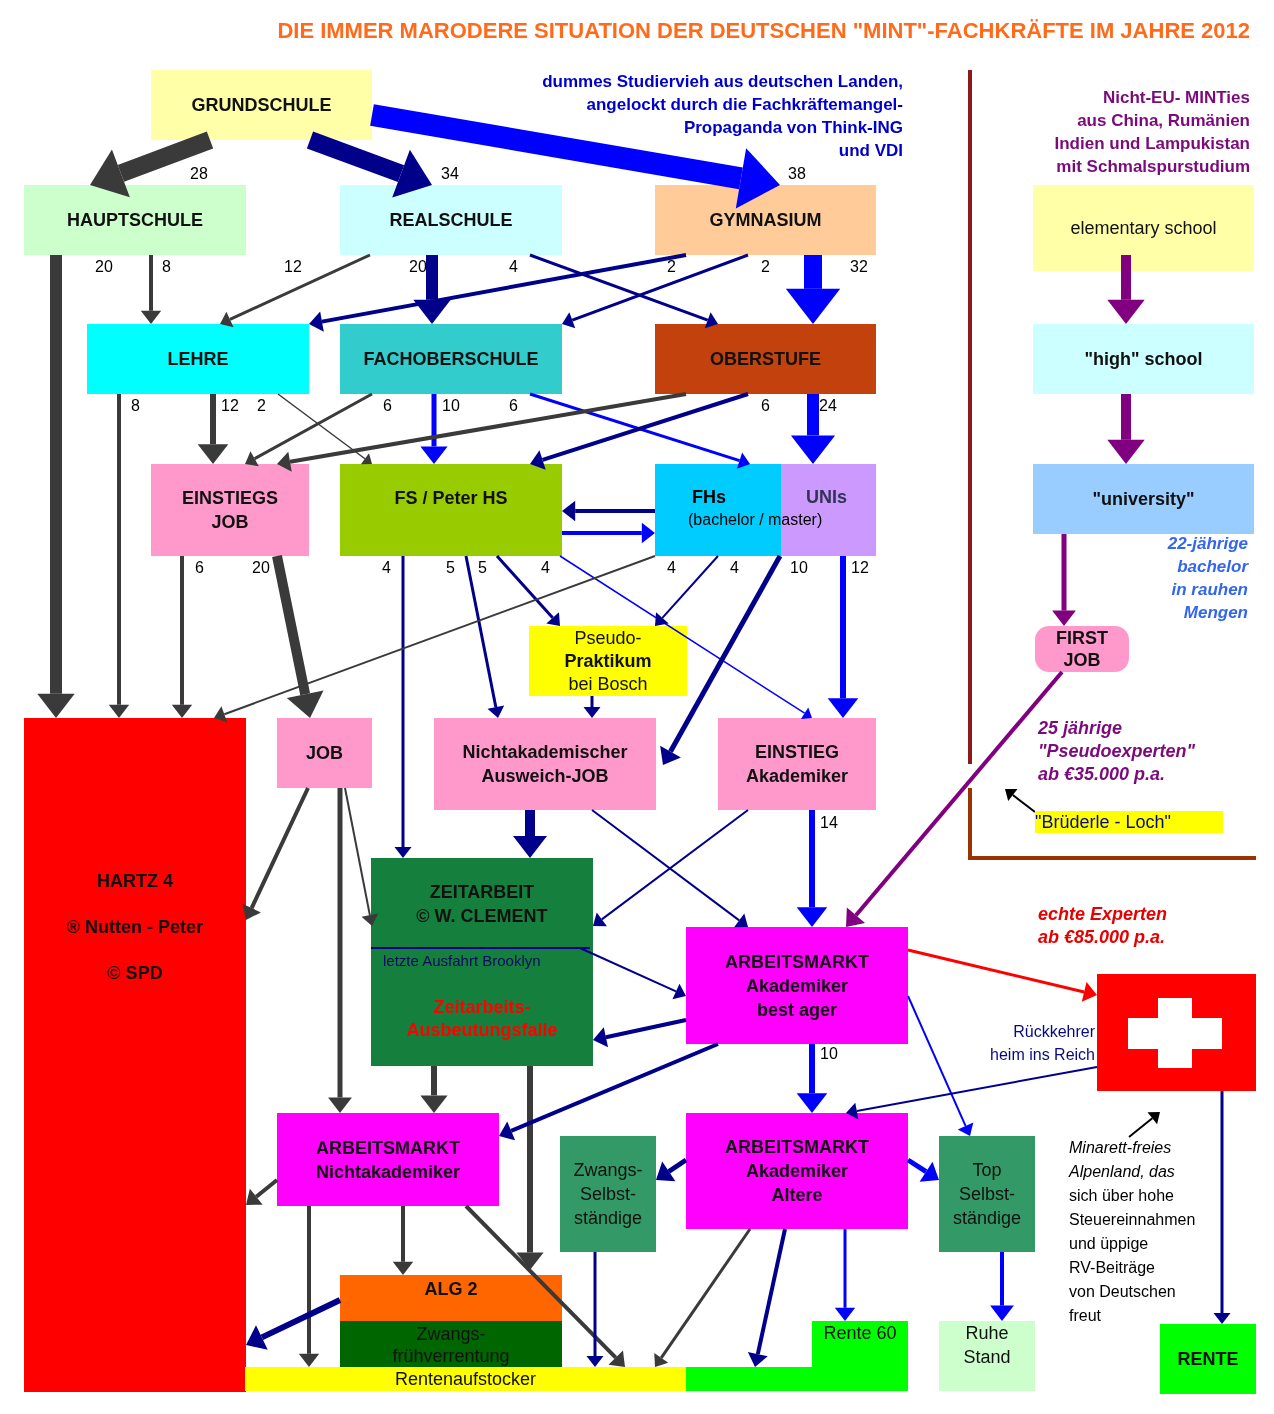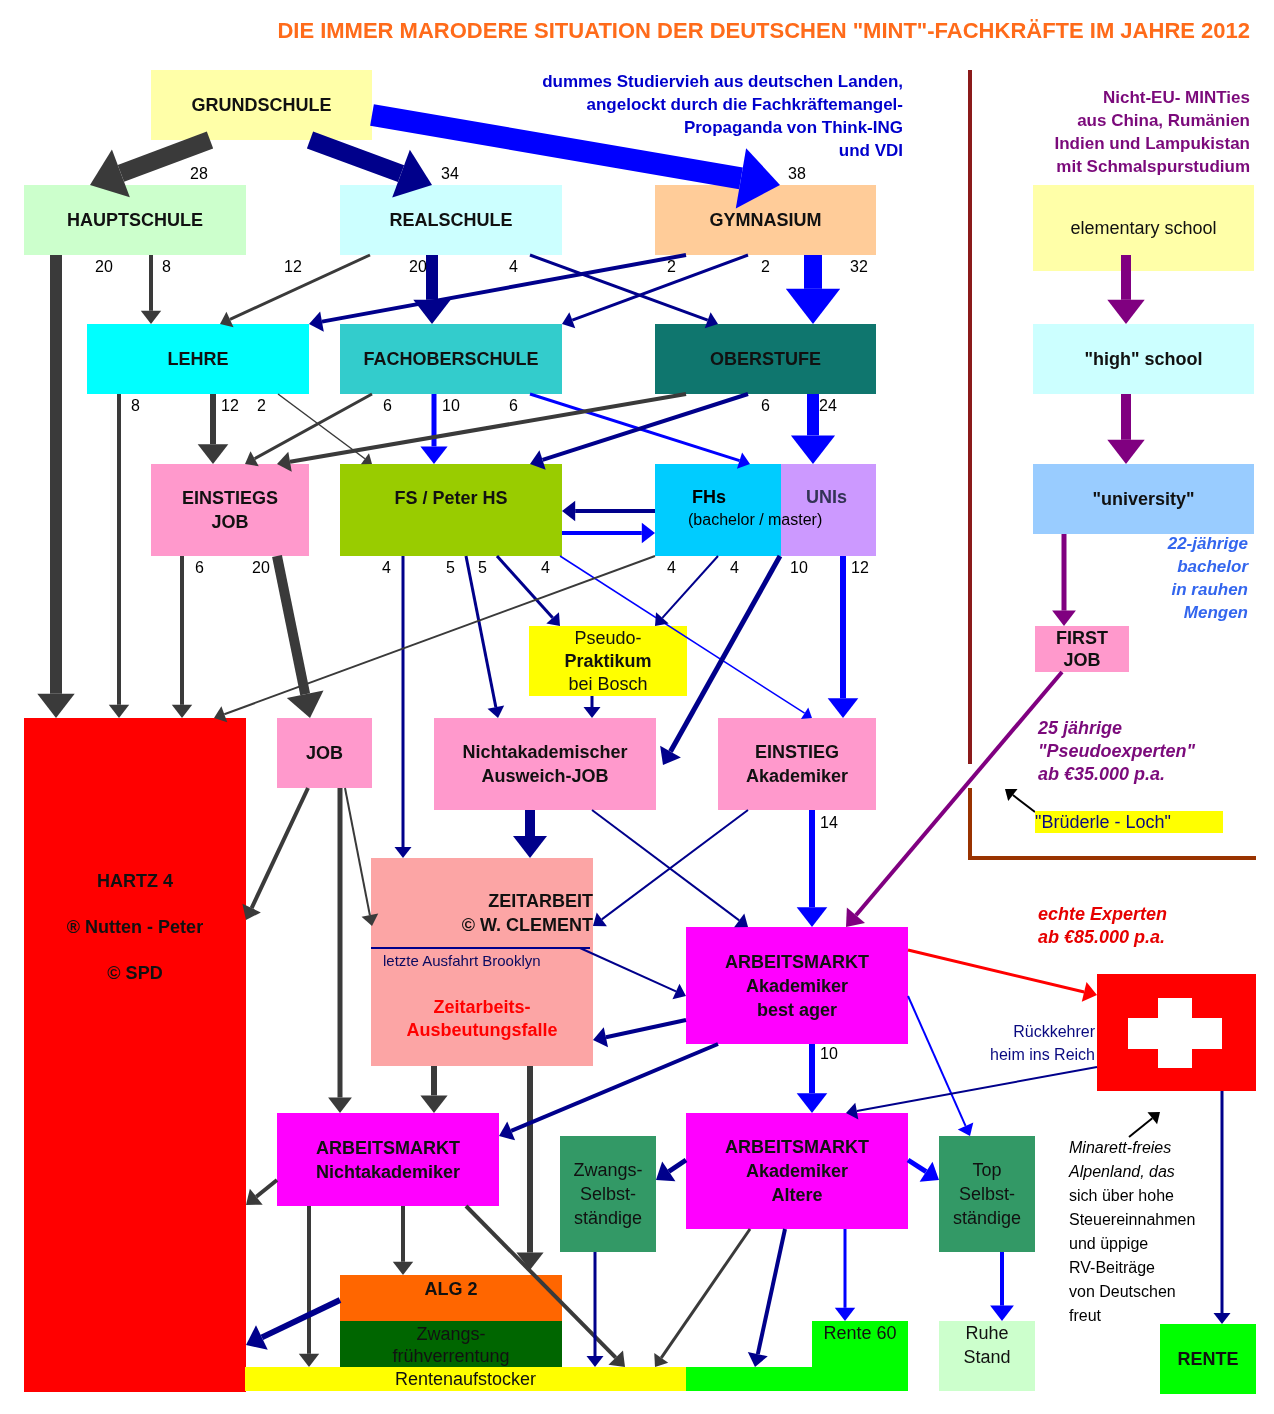--- a/index.html
+++ b/index.html
@@ -78,21 +78,21 @@
   <div class="box" style="left:655px;top:185px;width:221px;height:70px;background:#ffcc99;">
       <span>GYMNASIUM</span>
     </div>
 
   <div class="box" style="left:87px;top:324px;width:222px;height:70px;background:#00ffff;">
       <span>LEHRE</span>
     </div>
   <div class="box" style="left:340px;top:324px;width:222px;height:70px;background:#33cccc;">
       <span>FACHOBERSCHULE</span>
     </div>
-  <div class="box" style="left:655px;top:324px;width:221px;height:70px;background:#0f766e;">
+  <div class="box" style="left:655px;top:324px;width:221px;height:70px;background:#c2410c;">
       <span>OBERSTUFE</span>
     </div>
 
   <div class="box" style="left:151px;top:464px;width:158px;height:92px;background:#ff99cc;">
       <span>EINSTIEGS</span>
       <span>JOB</span>
     </div>
   <div class="box" style="left:340px;top:464px;width:222px;height:92px;background:#99cc00;justify-content:flex-start;padding-top:22px;box-sizing:border-box;">
       <span>FS / Peter HS</span>
     </div>
@@ -118,21 +118,21 @@
     </div>
   <div class="box" style="left:434px;top:718px;width:222px;height:92px;background:#ff99cc;">
       <span>Nichtakademischer</span>
       <span>Ausweich-JOB</span>
     </div>
   <div class="box" style="left:718px;top:718px;width:158px;height:92px;background:#ff99cc;">
       <span>EINSTIEG</span>
       <span>Akademiker</span>
     </div>
 
-  <div class="box" style="left:371px;top:858px;width:222px;height:208px;background:#fca5a5;justify-content:flex-start;padding-top:31px;box-sizing:border-box;align-items:flex-end;">
+  <div class="box" style="left:371px;top:858px;width:222px;height:208px;background:#15803d;justify-content:flex-start;padding-top:22px;box-sizing:border-box;">
       <span>ZEITARBEIT</span>
       <span>© W. CLEMENT</span>
     </div>
   <div style="position:absolute;left:383px;top:952px;font-size:15px;color:#0a0a60;z-index:3;">letzte Ausfahrt Brooklyn</div>
   <div style="position:absolute;left:371px;top:996px;width:222px;text-align:center;color:#ff0000;font-weight:bold;font-size:18px;line-height:23px;z-index:3;">
     <span style="display:block">Zeitarbeits-</span>
     <span style="display:block">Ausbeutungsfalle</span>
   </div>
 
   <div class="box" style="left:686px;top:927px;width:222px;height:117px;background:#ff00ff;">
@@ -189,21 +189,21 @@
 
   <div class="box normal" style="left:1033px;top:185px;width:221px;height:86px;background:#ffffa8;">
       <span>elementary school</span>
     </div>
   <div class="box" style="left:1033px;top:324px;width:221px;height:70px;background:#ccffff;">
       <span>"high" school</span>
     </div>
   <div class="box" style="left:1033px;top:464px;width:221px;height:70px;background:#99ccff;">
       <span>"university"</span>
     </div>
-  <div class="box" style="left:1035px;top:626px;width:94px;height:46px;background:#ff99cc;line-height:22px;">
+  <div class="box" style="left:1035px;top:626px;width:94px;height:46px;background:#ff99cc;line-height:22px;border-radius:14px;">
       <span>FIRST</span>
       <span>JOB</span>
     </div>
 
   <div class="lbl" style="left:190px;top:165px;">28</div>
   <div class="lbl" style="left:441px;top:165px;">34</div>
   <div class="lbl" style="left:788px;top:165px;">38</div>
   <div class="lbl" style="left:95px;top:258px;">20</div>
   <div class="lbl" style="left:162px;top:258px;">8</div>
   <div class="lbl" style="left:284px;top:258px;">12</div>

